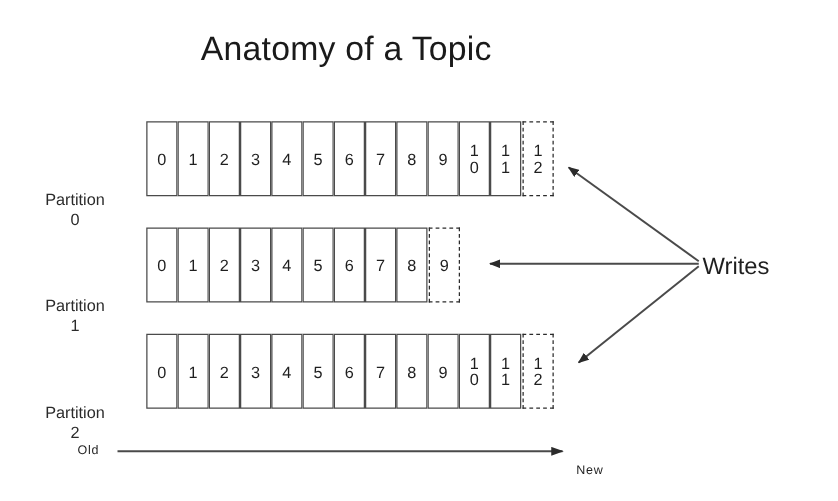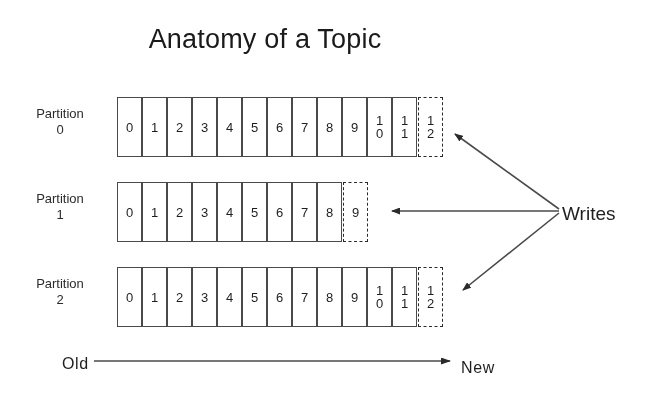--- a/index.html
+++ b/index.html
@@ -10,39 +10,40 @@
   #canvas {
     position: relative;
     width: 670px;
     height: 401px;
     background: #ffffff;
     font-family: "Liberation Sans", sans-serif;
     overflow: hidden;
   }
   #diagram-title {
     position: absolute;
-    left: 0;
+    left: 12px;
     top: 24px;
     width: 530px;
     text-align: center;
     font-size: 27px;
     font-weight: 400;
     color: #1a1a1a;
     letter-spacing: 0.2px;
   }
   .partition-row {
     position: absolute;
   }
   .partition-label {
     position: absolute;
     text-align: center;
     font-size: 13px;
     color: #2b2b2b;
     line-height: 16px;
     width: 90px;
+    margin-top: 46px;
   }
   .partition-label .lbl-num {
     display: block;
   }
   .cells {
     position: absolute;
     display: flex;
     align-items: stretch;
   }
   .cell {
@@ -71,21 +72,21 @@
     flex-direction: column;
     align-items: center;
     justify-content: center;
   }
   .cell.dashed {
     border: 1.7px dashed #2b2b2b;
     margin-left: 1px;
   }
   .axis-label {
     position: absolute;
-    font-size: 16px;
+    font-size: 10px;
     color: #1f1f1f;
     letter-spacing: 0.6px;
   }
   .writes-label {
     position: absolute;
     font-size: 19px;
     color: #1f1f1f;
     left: 562px;
     top: 203px;
   }
@@ -254,21 +255,21 @@
             <span style="line-height: 13px;">1</span>
             <span style="line-height: 13px;">2</span>
           </span>
         </div>
     </div>
   </div>
 
   <div class="writes-label">Writes</div>
 
   <div class="axis-label" style="left:62px;top:355px;">Old</div>
-  <div class="axis-label" style="left:461px;top:359px;">New</div>
+  <div class="axis-label" style="left:461px;top:371px;">New</div>
 
   <svg class="overlay" viewBox="0 0 670 401">
     <defs>
       <marker id="arrowhead" markerWidth="9" markerHeight="7" refX="8" refY="3.5" orient="auto" markerUnits="userSpaceOnUse">
         <polygon points="0 0, 9 3.5, 0 7" fill="#2b2b2b"></polygon>
       </marker>
       <marker id="arrowhead-thin" markerWidth="10" markerHeight="7" refX="9" refY="3.5" orient="auto" markerUnits="userSpaceOnUse">
         <polygon points="0 0, 10 3.5, 0 7" fill="#2b2b2b"></polygon>
       </marker>
     </defs>

